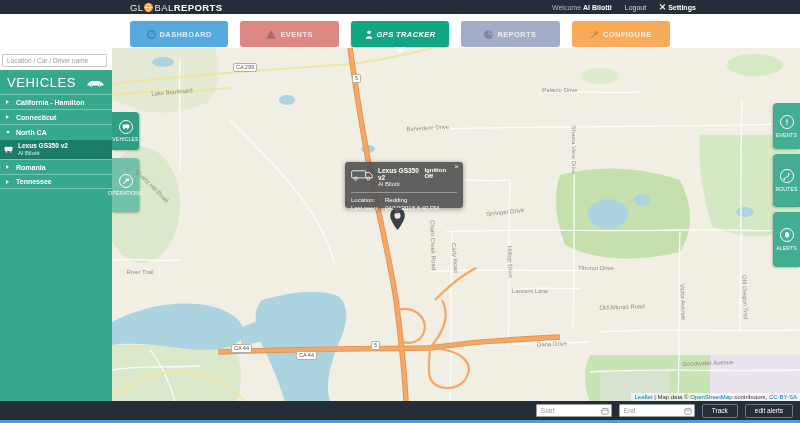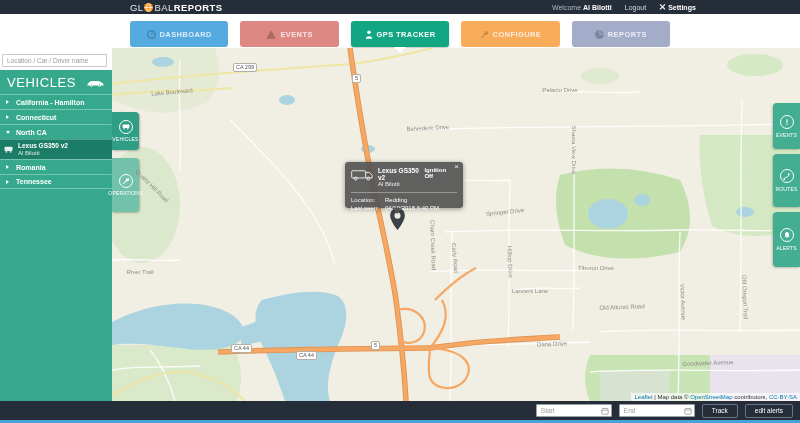--- a/index.html
+++ b/index.html
@@ -149,45 +149,45 @@
       <span>DASHBOARD</span>
     </div>
     <div class="tab" style="background: rgb(221, 136, 130);">
       <span class="tab-icon">
         <svg width="10" height="9" viewBox="0 0 12 10">
             <path d="M6,0 L12,10 L0,10 Z"></path>
           </svg>
       </span>
       <span>EVENTS</span>
     </div>
-    <div class="tab active" style="background: rgb(19, 166, 131);">
+    <div class="tab active" style="background: rgb(19, 166, 131); font-style: italic;">
       <span class="tab-icon">
         <svg width="8" height="9" viewBox="0 0 10 12">
             <circle cx="5" cy="3" r="2.4"></circle>
             <path d="M0.8,11.5 C0.8,7.4 9.2,7.4 9.2,11.5 Z"></path>
           </svg>
       </span>
       <span>GPS TRACKER</span>
-    </div>
-    <div class="tab" style="background: rgb(248, 171, 88);">
-      <span class="tab-icon">
-        <svg width="9" height="9" viewBox="0 0 11 11">
-            <path d="M9.6,1.4 A3,3 0 0 0 5.3,4.9 L1,9.2 L1.9,10.1 L6.2,5.8 A3,3 0 0 0 9.7,1.5 L7.9,3.3 L6.8,2.2 Z"></path>
-          </svg>
-      </span>
-      <span>CONFIGURE</span>
     </div>
     <div class="tab" style="background: rgb(163, 173, 201);">
       <span class="tab-icon">
         <svg width="9" height="9" viewBox="0 0 10 10">
             <path d="M5,5 L5,0 A5,5 0 1 0 10,5 Z"></path>
             <path d="M6,4 L6,0.2 A5,5 0 0 1 9.8,4 Z"></path>
           </svg>
       </span>
       <span>REPORTS</span>
+    </div>
+    <div class="tab" style="background: rgb(248, 171, 88);">
+      <span class="tab-icon">
+        <svg width="9" height="9" viewBox="0 0 11 11">
+            <path d="M9.6,1.4 A3,3 0 0 0 5.3,4.9 L1,9.2 L1.9,10.1 L6.2,5.8 A3,3 0 0 0 9.7,1.5 L7.9,3.3 L6.8,2.2 Z"></path>
+          </svg>
+      </span>
+      <span>CONFIGURE</span>
     </div>
   </nav>
   <div class="tab-pointer"></div>
 
   <div class="map">
     <svg class="map-art" width="688" height="353" viewBox="112 48 688 353">
 
       <path d="M112,48 L215,48 Q225,80 208,102 Q175,118 140,110 L112,100 Z" fill="#d8e8c6" opacity=".55"></path>
       <ellipse cx="142" cy="205" rx="38" ry="58" fill="#cfe5bb" opacity=".6"></ellipse>
       <path d="M560,175 Q620,160 680,180 Q700,220 680,252 Q610,268 565,245 Q550,205 560,175 Z" fill="#c3e0ad"></path>

